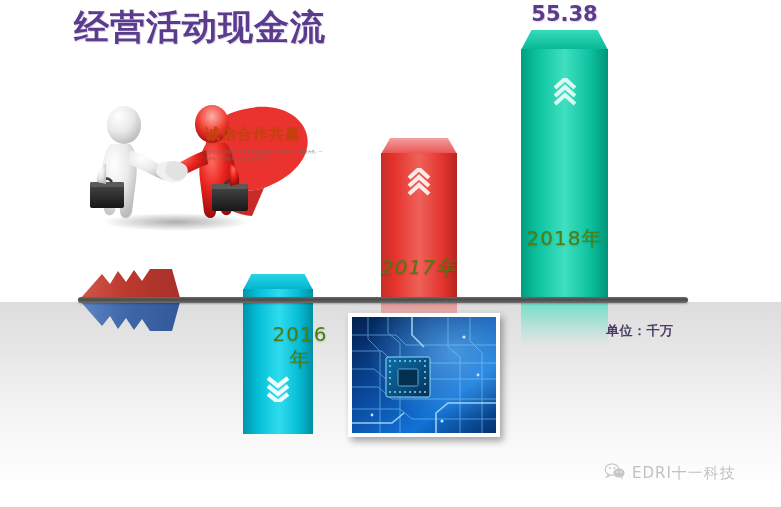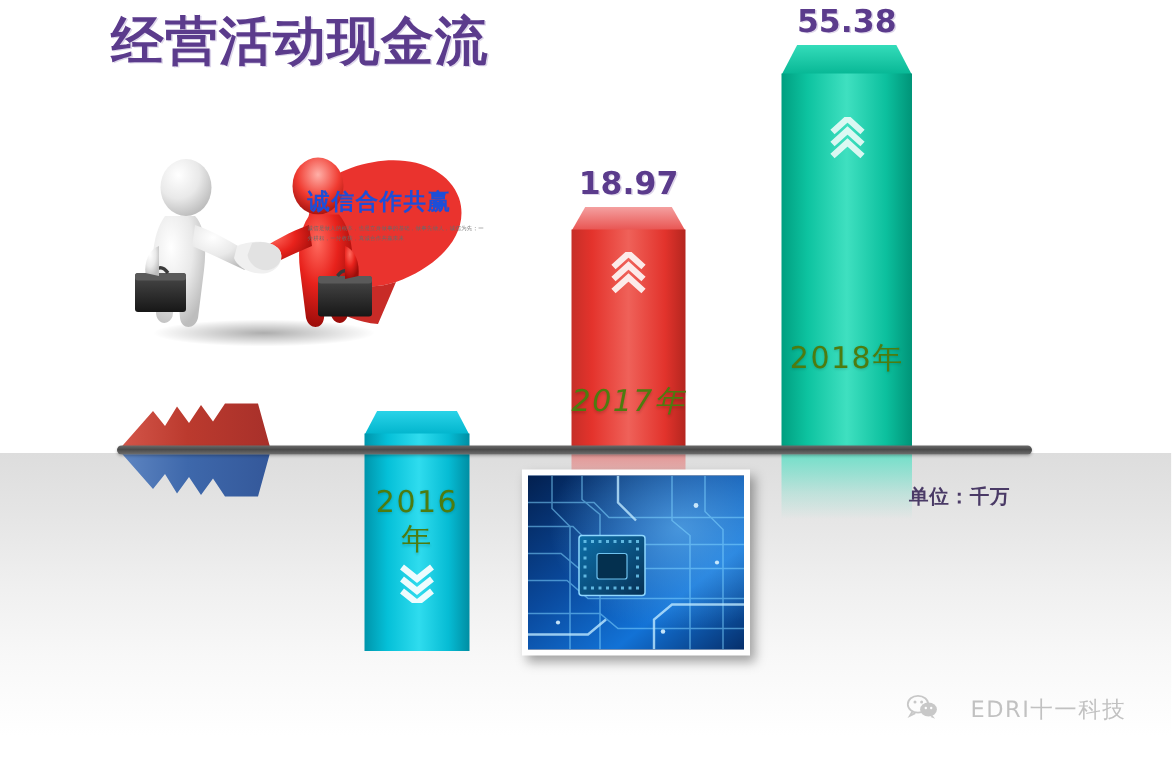--- a/index.html
+++ b/index.html
@@ -37,21 +37,21 @@
     text-shadow:1px 1px 0 rgba(120,90,170,.25);
     white-space:nowrap;
   }
 
   
   .handshake{position:absolute;left:84px;top:104px;width:245px;height:128px;}
   .hs-text{
     position:absolute;left:205px;top:125px;width:120px;
     font-family:"DejaVu Sans","Liberation Sans",sans-serif;
   }
-  .hs-title{font-size:15px;font-weight:bold;color:#1d4ed8;letter-spacing:1px;white-space:nowrap;}
+  .hs-title{font-size:15px;font-weight:bold;color:#c2410c;letter-spacing:1px;white-space:nowrap;}
   .hs-sub{font-size:3.6px;color:#6a6a6a;line-height:1.9;margin-top:5px;letter-spacing:.2px;}
 
   
   .bar{position:absolute;}
   .bar .cap{
     position:absolute;left:0;top:0;width:100%;height:16px;
     clip-path:polygon(12% 0,88% 0,100% 100%,0 100%);
   }
   .bar .body{position:absolute;left:0;top:15px;width:100%;}
   .bar .vlabel{
@@ -84,21 +84,21 @@
     position:absolute;left:606px;top:322px;
     font-size:13px;color:#4a3a66;font-weight:bold;letter-spacing:.5px;
     font-family:"DejaVu Sans","Liberation Sans",sans-serif;
     white-space:nowrap;
     text-align:center;
   }
 
   
   .watermark{
     position:absolute;left:604px;top:462px;
-    display:flex;align-items:center;gap:21px;
+    display:flex;align-items:center;gap:6px;
     opacity:.45;
   }
   .wm-text{
     font-size:15px;color:#7a7a7a;letter-spacing:1px;white-space:nowrap;
     font-family:"DejaVu Sans","Liberation Sans",sans-serif;
   }
 </style>
 </head>
 <body>
 
@@ -191,34 +191,33 @@
 
       <path d="M8 31 L30 6 L38 16 L46 3 L54 14 L62 2 L70 13 L78 1 L100 1 L108 30 Z" fill="url(#fTop)"></path>
 
       <path d="M8 33 L30 58 L38 48 L46 61 L54 50 L62 62 L70 51 L78 63 L100 63 L108 34 Z" fill="url(#fBot)"></path>
     </svg>
   </div>
 
   <div class="bar" style="left:243px;top:274px;width:70px;height:160px;">
     <div class="cap" style="background:linear-gradient(180deg,#2ad3e8 0%,#00b4cc 100%);"></div>
     <div class="body" style="height:145px;background:linear-gradient(90deg,#0095ab 0%,#05c0d8 22%,#2fdcee 52%,#06bcd4 80%,#008ea3 100%);"></div>
-    <div class="yearlabel" style="top:48px;">2016年</div>
+    <div class="yearlabel" style="top:48px;padding-left:22px;">2016年</div>
     <div class="chev" style="top:98px;">
       <svg width="30" height="30" viewBox="0 0 30 30">
         <g fill="none" stroke="#ffffff" stroke-width="4.2" stroke-linecap="butt" opacity="0.92">
           <polyline points="5,6 15,14 25,6"></polyline>
           <polyline points="5,14 15,22 25,14"></polyline>
           <polyline points="5,22 15,30 25,22"></polyline>
         </g>
       </svg>
     </div>
   </div>
 
   <div class="bar" style="left:381px;top:138px;width:76px;height:162px;">
-    <div class="vlabel" style="top:-28px;">18.97</div>
     <div class="cap" style="background:linear-gradient(180deg,#f4a0a0 0%,#e8514e 100%);"></div>
     <div class="body" style="height:147px;background:linear-gradient(90deg,#c62f28 0%,#e4332c 18%,#ef6159 50%,#e2332c 82%,#b4261f 100%);"></div>
     <div class="chev" style="top:30px;">
       <svg width="30" height="30" viewBox="0 0 30 30">
         <g fill="none" stroke="#ffffff" stroke-width="4.2" stroke-linecap="butt" opacity="0.88">
           <polyline points="5,10 15,1 25,10"></polyline>
           <polyline points="5,18 15,9 25,18"></polyline>
           <polyline points="5,26 15,17 25,26"></polyline>
         </g>
       </svg>

